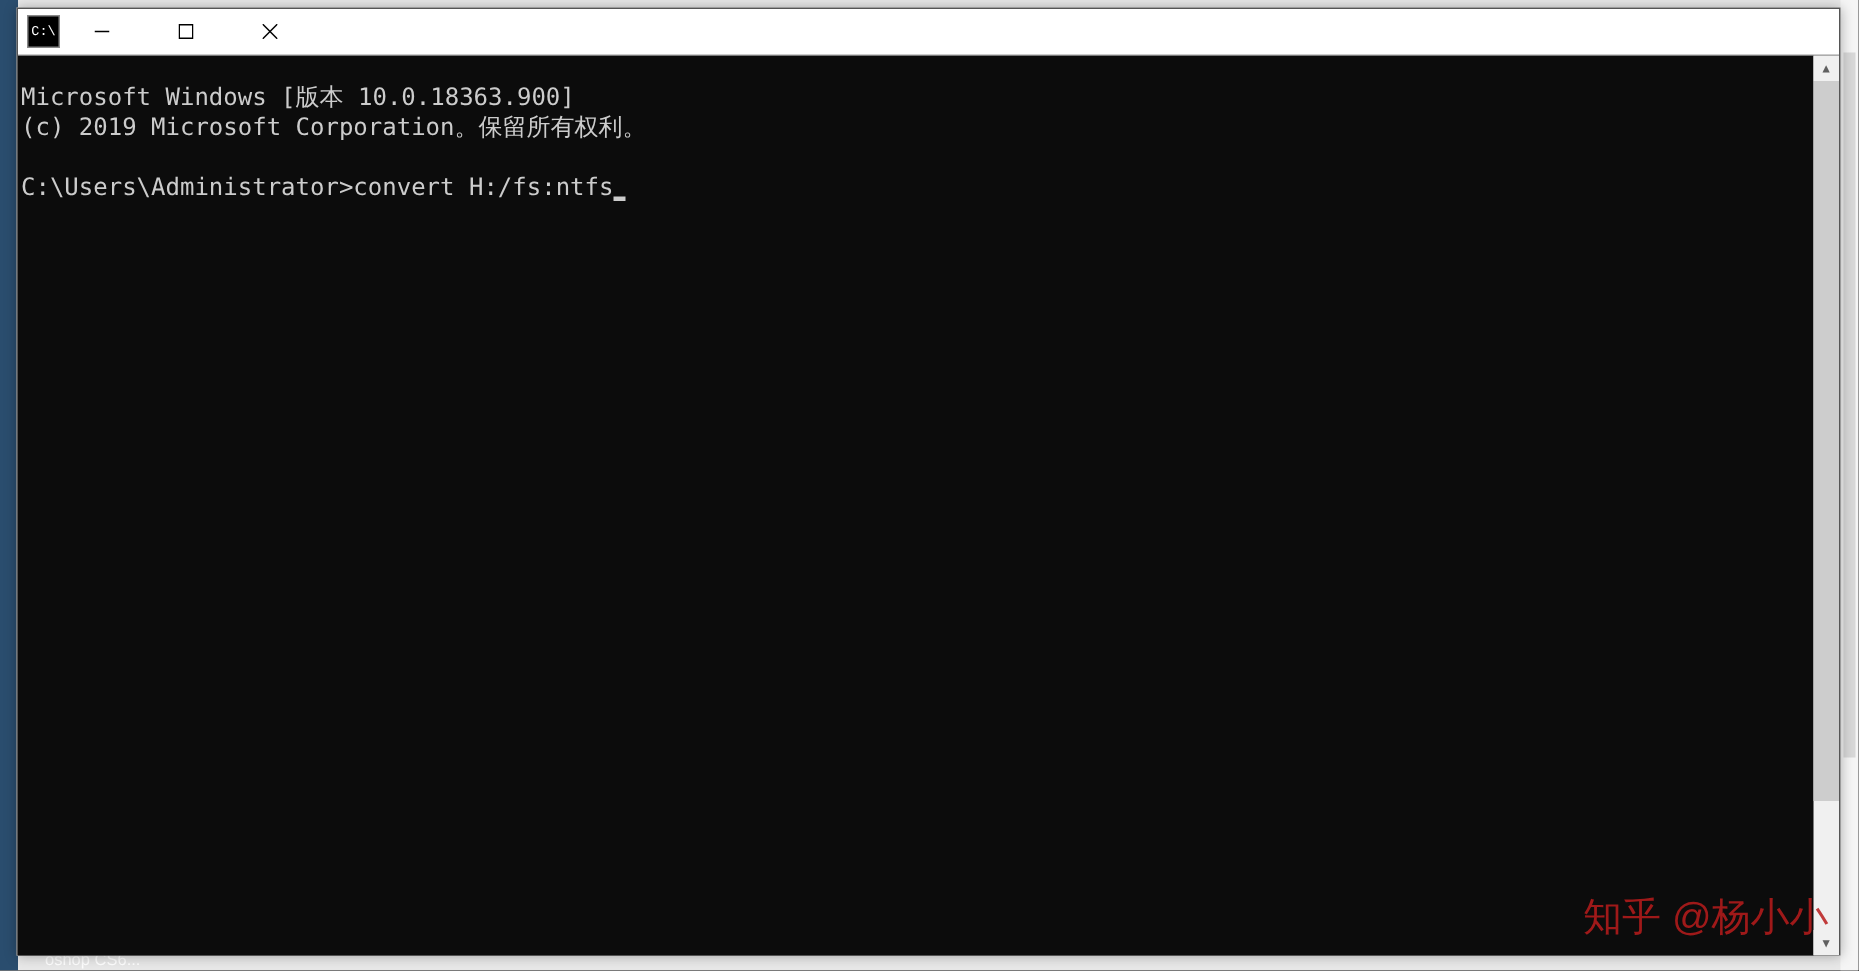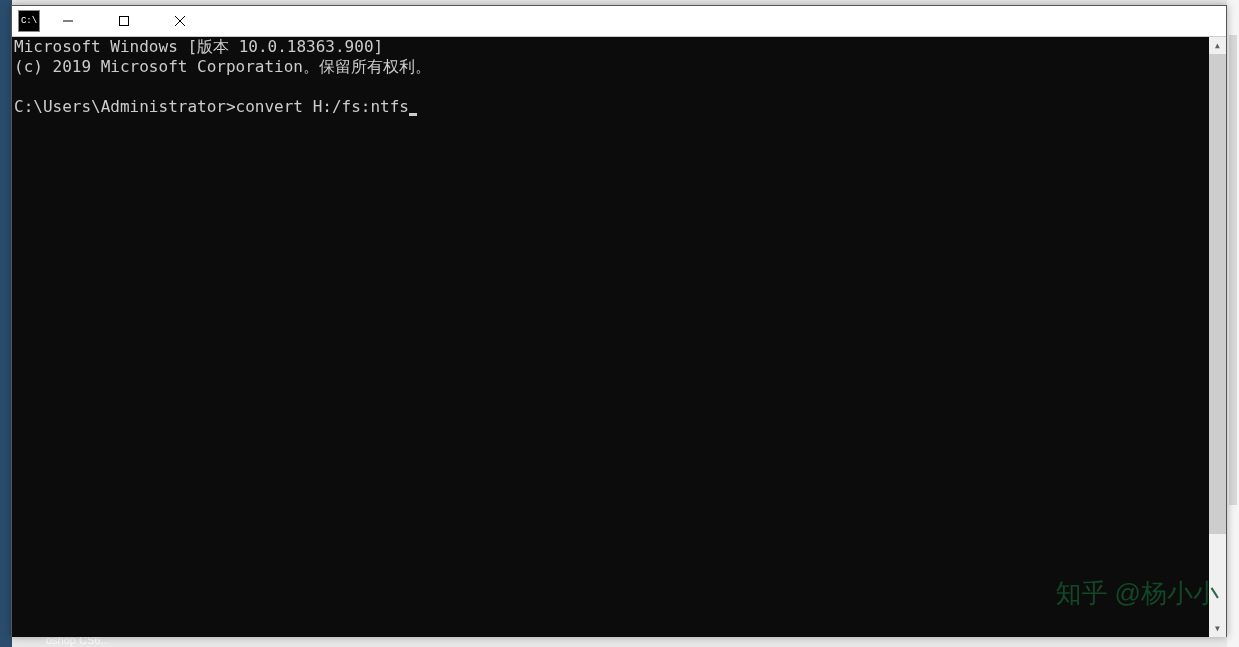--- a/index.html
+++ b/index.html
@@ -84,21 +84,21 @@
       font-family: 'NSimSun', 'SimSun', 'Consolas', monospace;
       font-size: 16px;
       line-height: 20px;
       padding: 0px 0px;
       position: relative;
       overflow: hidden;
     }
     .console-content {
       width: calc(100% - 17px);
       height: 100%;
-      padding: 0 2px;
+      padding: 18px 2px;
       white-space: pre;
     }
     .scrollbar {
       position: absolute;
       right: 0;
       top: 0;
       width: 17px;
       height: 100%;
       background: #f0f0f0;
     }
@@ -127,31 +127,31 @@
       display: inline-block;
       width: 8px;
       height: 3px;
       background: #cccccc;
       vertical-align: bottom;
       margin-bottom: 1px;
     }
     .watermark {
       position: absolute;
       right: 20px;
-      bottom: 36px;
-      color: #14532d;
+      bottom: 18px;
+      color: #b91c1c;
       font-size: 26px;
       font-family: 'Microsoft YaHei', sans-serif;
       opacity: 0.85;
       z-index: 20;
     }
     .taskbar-fragment {
       position: absolute;
       bottom: 0;
-      left: 46px;
+      left: 30px;
       height: 13px;
       color: #fff;
       font-size: 11px;
       z-index: 5;
     }
     .right-strip {
       position: absolute;
       right: 0;
       top: 0;
       width: 12px;

